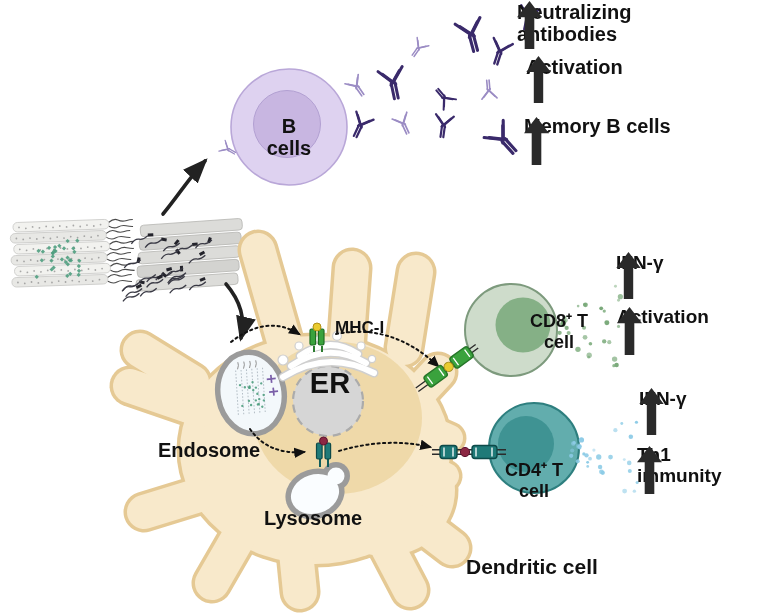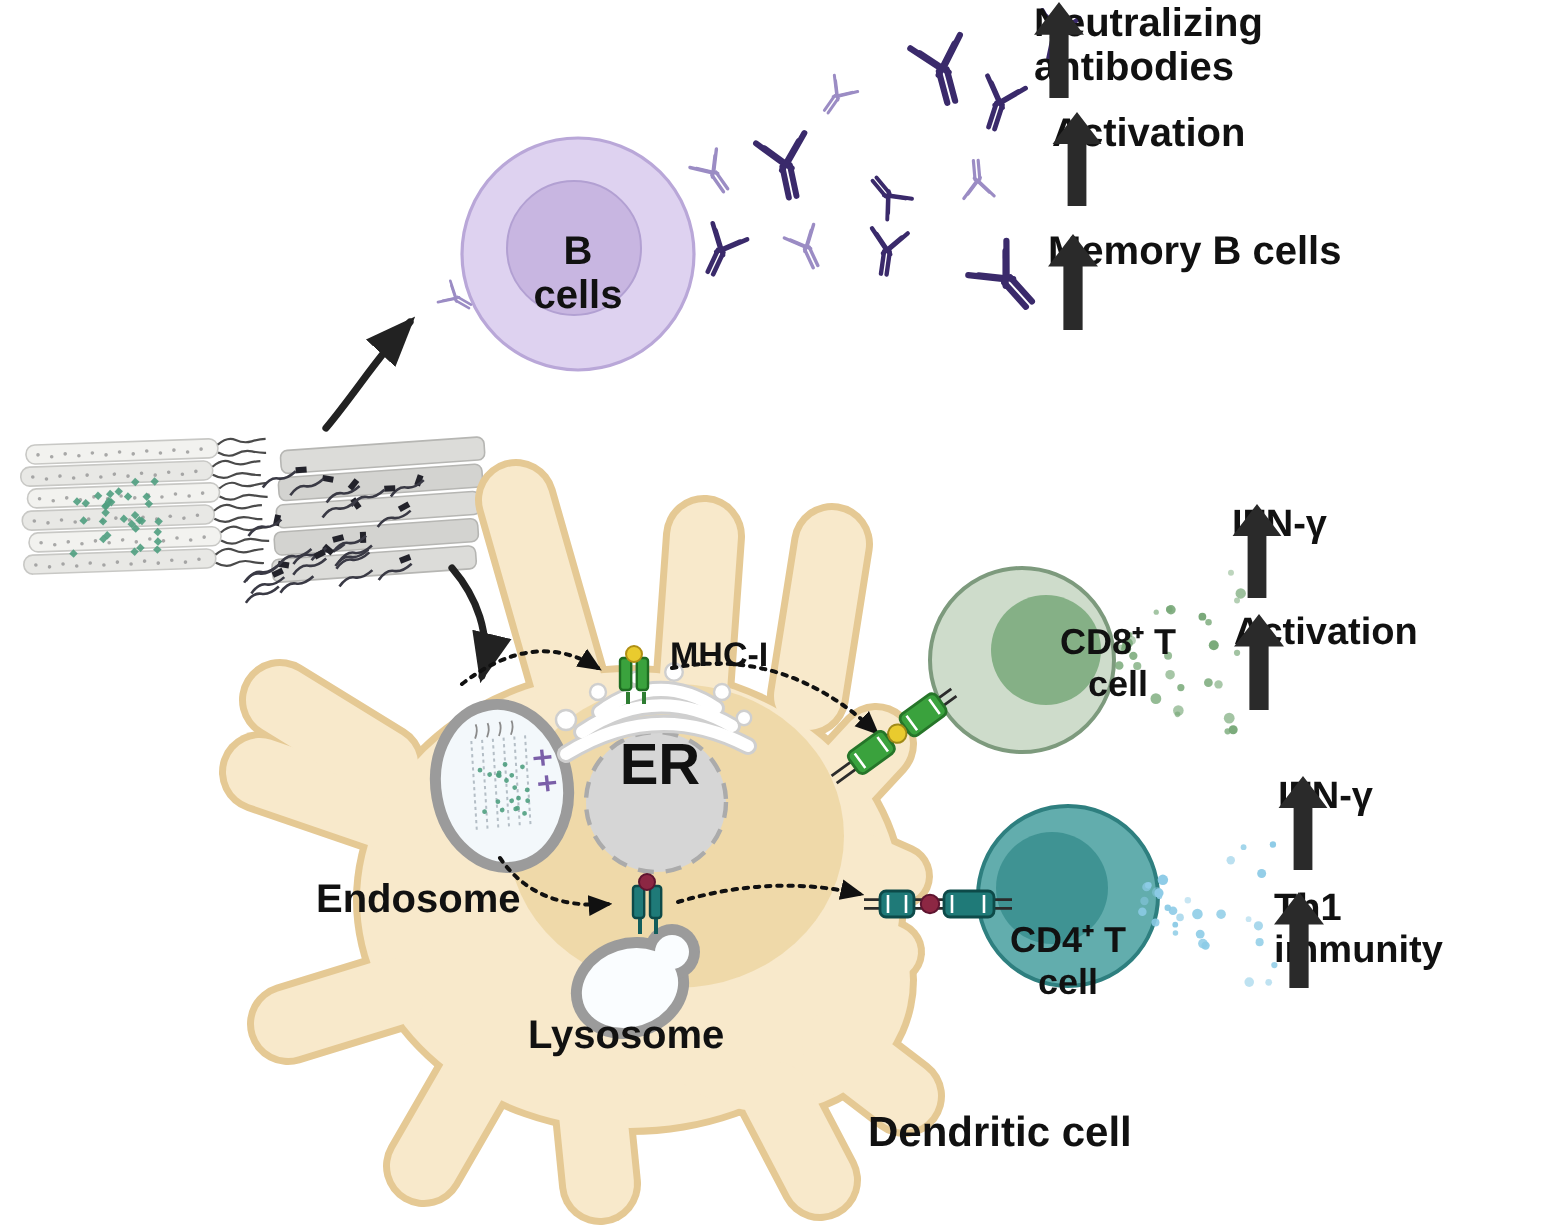--- a/index.html
+++ b/index.html
@@ -471,21 +471,21 @@
         <circle cx="629.8037651496957" cy="471.0745492205371" r="2.0150937431096536" fill="#8ccbe6" opacity="0.8352123172652034"></circle>
         <circle cx="598.7141898985552" cy="457.01460133981095" r="2.6513344963785883" fill="#8ccbe6" opacity="0.8738459637266798"></circle>
       </g>
   </svg>
 
   <div class="lbl ctr" style="left:257px;top:115px;width:64px;">B cells</div>
   <div class="lbl f25 ctr" style="left:308px;top:370px;width:44px;">ER</div>
   <div class="lbl" style="left:158px;top:439px;">Endosome</div>
   <div class="lbl" style="left:264px;top:507px;">Lysosome</div>
   <div class="lbl f17" style="left:335px;top:318px;text-align:right;">MHC-I</div>
-  <div class="lbl f21" style="left:434px;top:555px;">Dendritic cell</div>
+  <div class="lbl f21" style="left:466px;top:555px;">Dendritic cell</div>
   <div class="lbl f18 ctr" style="left:488px;top:311px;width:94px;padding-left:24px;">CD8⁺ T
 cell</div>
   <div class="lbl f18 ctr" style="left:487px;top:420px;width:94px;margin-top:40px;">CD4⁺ T
 cell</div>
 
   <div class="outcome" style="left:517px;top:1px;">
     <svg class="up-arrow" width="25" height="48" viewBox="0 0 26 50">
         <polygon points="13,0 26,17 18,17 18,50 8,50 8,17 0,17"></polygon>
       </svg>
     <div class="lbl">Neutralizing

